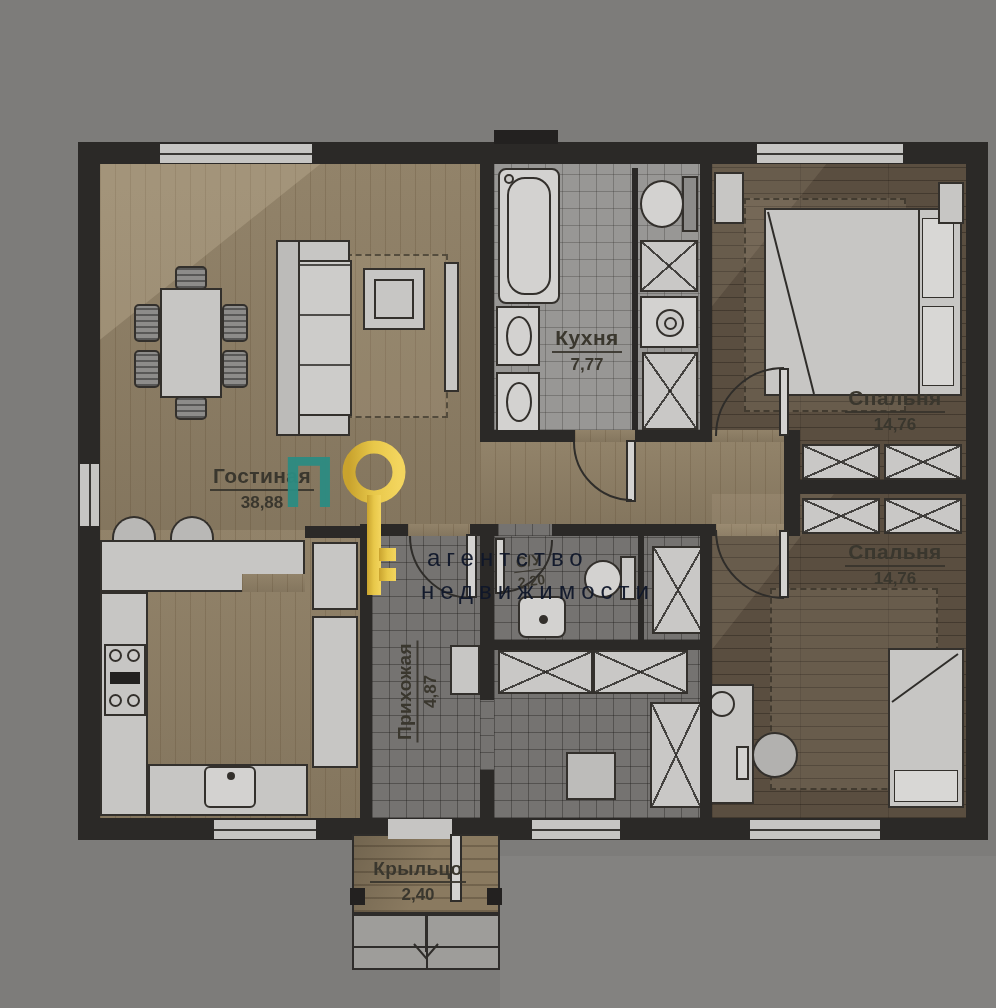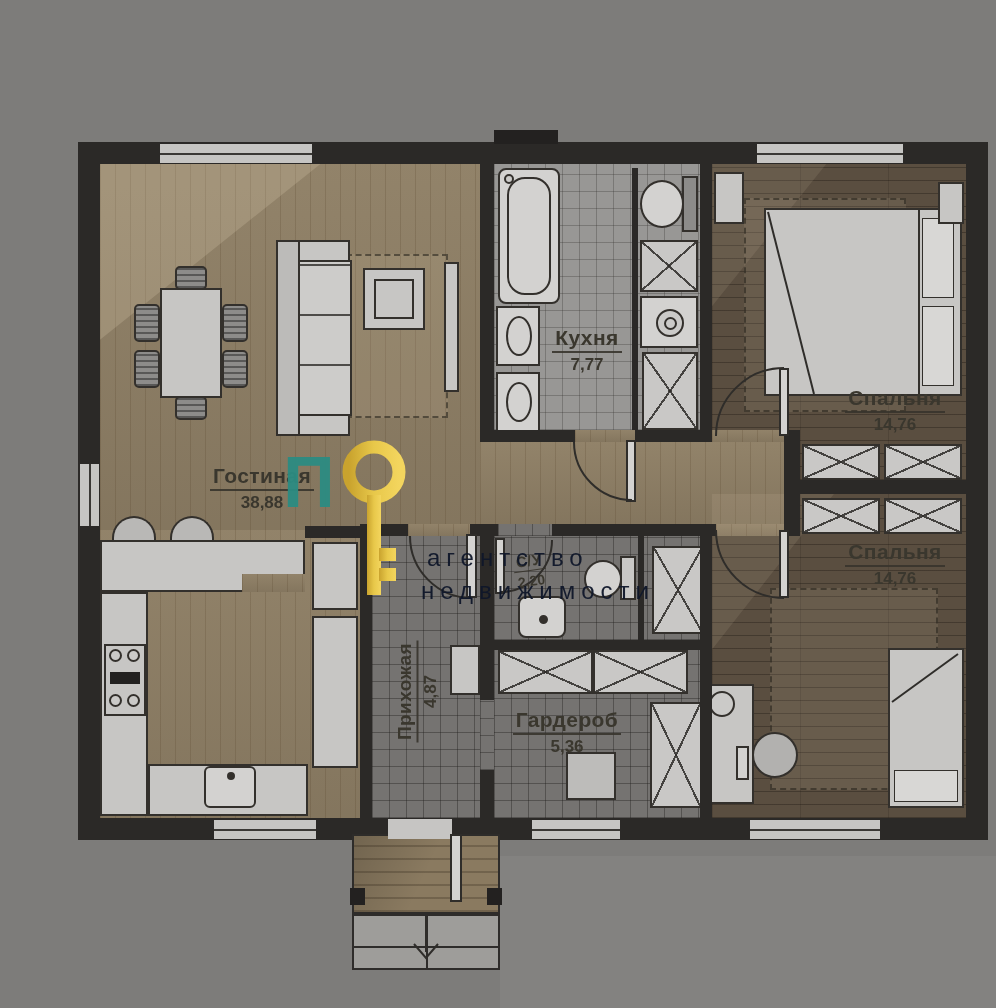--- a/index.html
+++ b/index.html
@@ -244,31 +244,31 @@
     <span class="rarea">7,77</span>
   </div>
   <div class="rlabel md" style="left:342px;top:668px;width:150px;transform:rotate(-90deg);">
     <span class="rname">Прихожая</span>
     <span class="rarea">4,87</span>
   </div>
   <div class="rlabel sm" style="left:490px;top:552px;width:80px;transform:rotate(-8deg);">
     <span class="rname">С/У</span>
     <span class="rarea">2,20</span>
   </div>
-  <div class="rlabel" style="left:492px;top:708px;width:150px;">
-    <span class="rname">Гардероб</span>
-    <span class="rarea">5,36</span>
-  </div>
   <div class="rlabel" style="left:820px;top:386px;width:150px;">
     <span class="rname">Спальня</span>
     <span class="rarea">14,76</span>
   </div>
   <div class="rlabel" style="left:820px;top:540px;width:150px;">
     <span class="rname">Спальня</span>
     <span class="rarea">14,76</span>
+  </div>
+  <div class="rlabel md" style="left:343px;top:858px;width:150px;">
+    <span class="rname">Крыльцо</span>
+    <span class="rarea">2,40</span>
   </div>
 
   <div class="wm brand" style="left:283px;top:446px;">П</div>
   <svg class="wm" style="left:336px;top:440px;" width="80" height="170" viewBox="0 0 80 170">
     <defs>
       <linearGradient id="kg" x1="0" y1="0" x2="1" y2="0">
         <stop offset="0" stop-color="#c9a32e"></stop>
         <stop offset="0.5" stop-color="#e8c84a"></stop>
         <stop offset="1" stop-color="#f3d55e"></stop>
       </linearGradient>

